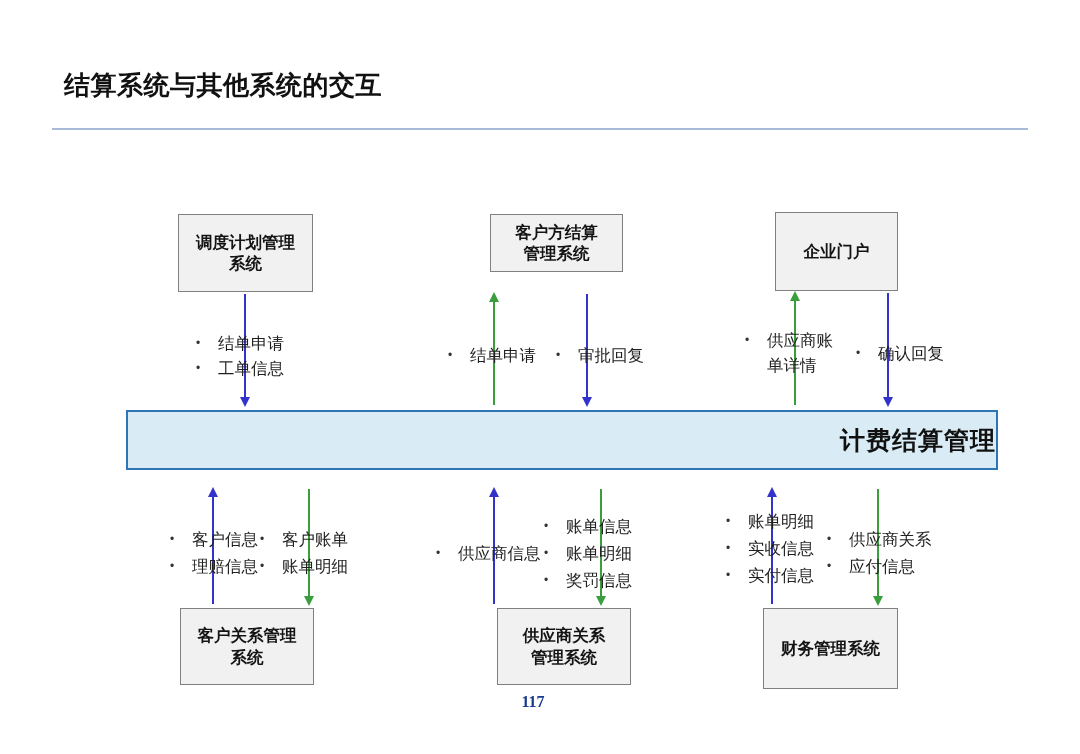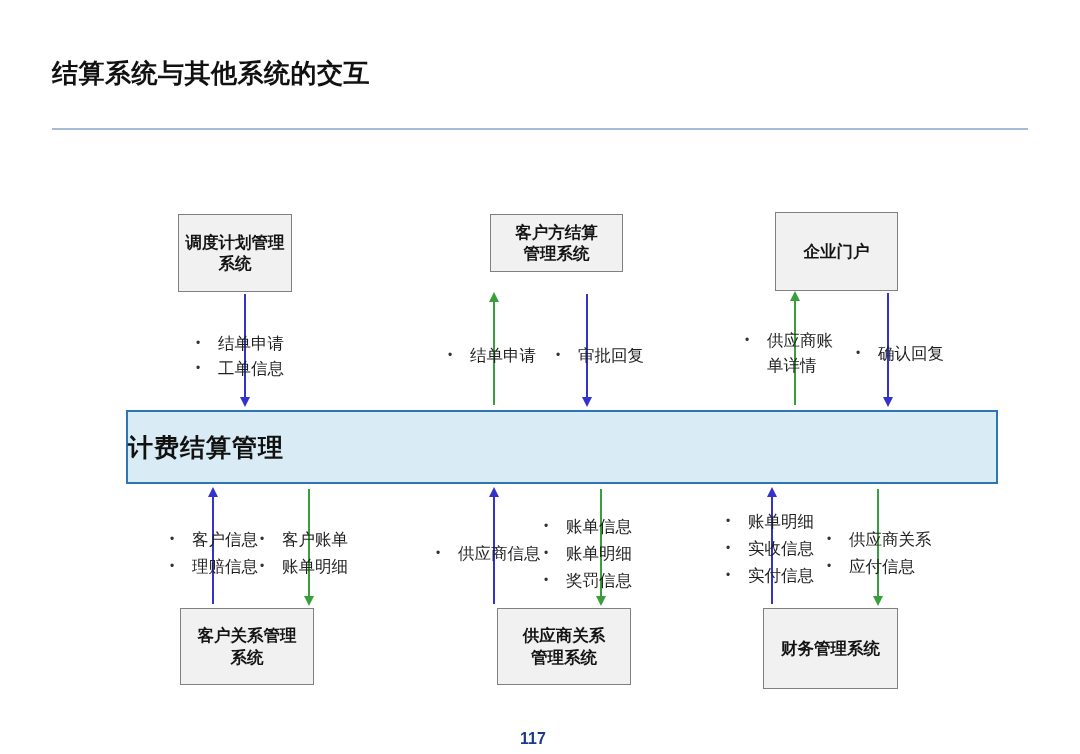--- a/index.html
+++ b/index.html
@@ -2,71 +2,71 @@
 <html style="--arrow-blue: #3333cc; --arrow-green: #3a9e3c; --bar-fill: #d9ecf6; --bar-border: #2e75b6; --box-fill: #f1f1f1; --box-border: #808080; --divider: #a9bad8; --page-number: #1a3a8c;"><head>
 <meta charset="utf-8">
 <style>
   html,body { margin:0; padding:0; background:#fff; }
   .slide {
     position:relative; width:1080px; height:754px; background:#ffffff;
     font-family:"Liberation Sans","DejaVu Sans",sans-serif; overflow:hidden;
     color:#1f1f1f;
   }
   .title {
-    position:absolute; left:52px; top:56px; margin:0;
+    position:absolute; left:52px; top:56px; margin:12px;
     font-size:26px; font-weight:bold; color:#111; letter-spacing:0.5px;
   }
   .divider {
     position:absolute; left:52px; top:128px; width:976px; height:2px;
     background:var(--divider,#a9bad8);
   }
   .sysbox {
     position:absolute; box-sizing:border-box;
     background:var(--box-fill,#f1f1f1); border:1.5px solid var(--box-border,#808080);
     display:flex; align-items:center; justify-content:center;
     text-align:center; font-weight:bold; font-size:16.5px; line-height:1.3;
     color:#141414;
   }
   .sysbox span { white-space:pre-line; }
   .center-bar {
-    position:absolute; left:126px; top:410px; width:872px; height:74px;
+    position:absolute; left:126px; top:410px; width:872px; height:60px;
     box-sizing:border-box; background:var(--bar-fill,#d9ecf6);
     border:2px solid var(--bar-border,#2e75b6);
-    display:flex; align-items:center; justify-content:flex-start;
+    display:flex; align-items:center; justify-content:flex-end;
   }
   .center-bar .bar-label { font-size:25px; font-weight:bold; color:#111; letter-spacing:1px; }
   .arrow { position:absolute; width:2px; }
   .arrow .shaft { position:absolute; left:0; top:2px; bottom:2px; width:2px; background:var(--c); }
   .arrow .head {
     position:absolute; left:-4px; width:0; height:0;
     border-left:5px solid transparent; border-right:5px solid transparent;
   }
   .arrow.head-down .head { bottom:0; border-top:10px solid var(--c); }
   .arrow.head-up .head { top:0; border-bottom:10px solid var(--c); }
   .arrow.blue { --c: var(--arrow-blue,#3333cc); }
   .arrow.green { --c: var(--arrow-green,#3a9e3c); }
   .flow-labels { position:absolute; font-size:16.5px; color:#1f1f1f; }
   .flow-labels.lh25 .bullet-row { line-height:25px; }
   .bullet-row { display:flex; align-items:flex-start; line-height:27px; }
   .bullet { width:10px; font-size:12px; color:#333; flex:0 0 10px; }
   .flow-text { margin-left:12px; white-space:pre-line; }
   .page-number {
-    position:absolute; left:0; top:730px; width:1066px; text-align:center;
-    font-size:16px; font-weight:bold; color:var(--page-number,#1a3a8c);
+    position:absolute; left:0; top:693px; width:1066px; text-align:center;
+    font-size:16px; font-weight:bold; color:var(--page-number,#1a3a8c);font-family:Liberation Serif, serif;
   }
 </style>
 </head>
 <body>
 
 <div class="slide">
 
   <h1 class="title">结算系统与其他系统的交互</h1>
   <div class="divider"></div>
 
-  <div class="sysbox" style="left:178px;top:214px;width:114px;height:78px">
+  <div class="sysbox" style="left:178px;top:214px;width:135px;height:78px">
     <span>调度计划管理
 系统</span>
   </div>
   <div class="sysbox" style="left:490px;top:214px;width:133px;height:58px">
     <span>客户方结算
 管理系统</span>
   </div>
   <div class="sysbox" style="left:775px;top:212px;width:123px;height:79px">
     <span>企业门户</span>
   </div>

